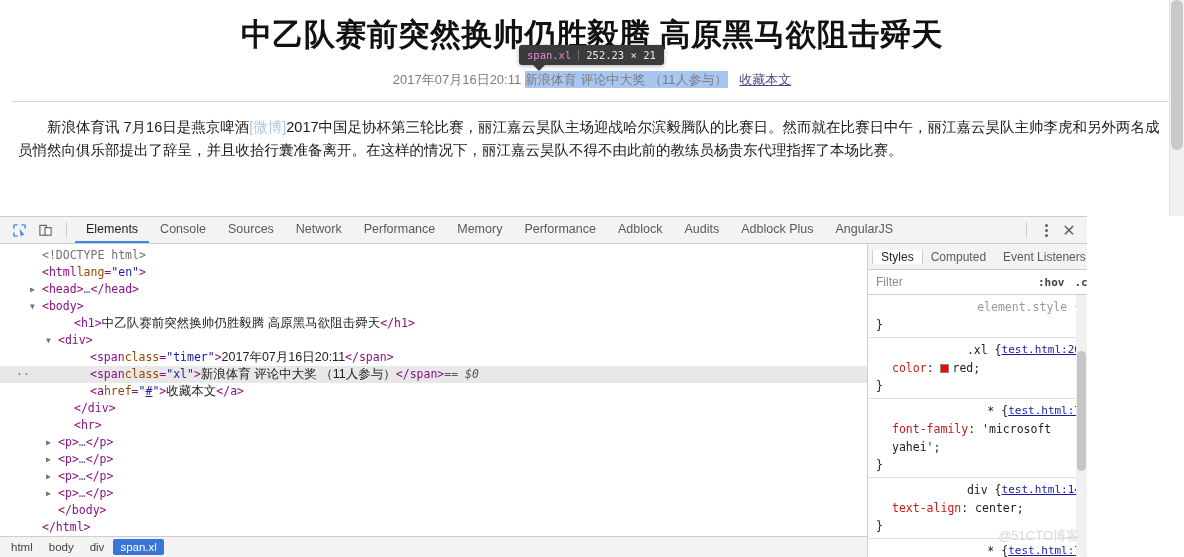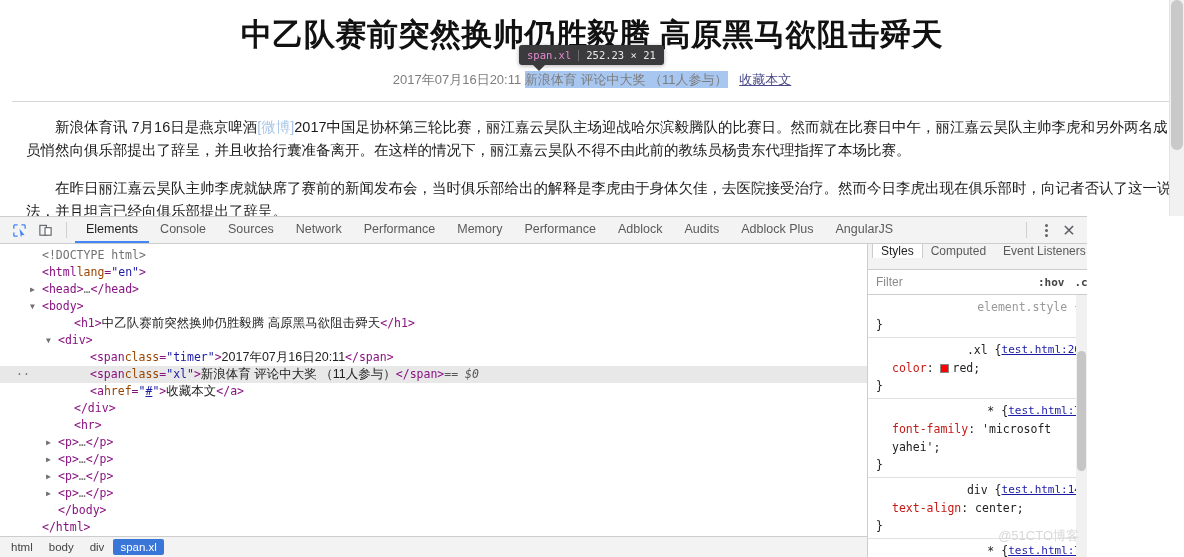--- a/index.html
+++ b/index.html
@@ -59,21 +59,21 @@
     cursor: pointer;
   }
 
   .page-hr {
     border: 0; border-top: 1px solid #d7d7d7;
     margin: 12px 12px 0 12px;
   }
 
   .article-body { padding: 0 10px; }
   .article-p {
-    margin: 14px 0 0 16px;
+    margin: 14px 0 0 8px;
     font-size: 14.5px;
     line-height: 1.62;
     color: #1a1a1a;
     text-indent: 2em;
   }
   .inline-weibo { color: #a9c7e8; }
 
   
   .dt-tooltip {
     position: absolute;
@@ -211,21 +211,21 @@
   .styles-pane {
     flex: 1;
     display: flex; flex-direction: column;
     min-width: 0;
     background: #fff;
     position: relative;
     overflow: hidden;
   }
   .styles-tabs {
     height: 26px; min-height: 26px;
-    display: flex; align-items: flex-start;
+    display: flex; align-items: center;
     border-bottom: 1px solid #cdcdcd;
     background: #f3f3f3;
     padding-left: 4px;
   }
   .st-tab {
     padding: 0 8px;
     font-size: 12px; color: #5a5a5a;
     display: flex; align-items: center; cursor: pointer;
     border-right: 1px solid transparent;
     white-space: nowrap;
@@ -325,21 +325,20 @@
     <div class="meta-line">
       <span class="meta-timer">2017年07月16日20:11</span>
       <span class="meta-xl">新浪体育 评论中大奖 （11人参与）</span>
       <a class="meta-link" href="#">收藏本文</a>
     </div>
 
     <hr class="page-hr">
 
     <div class="article-body">
       <p class="article-p"><span>新浪体育讯  7月16日是燕京啤酒</span><span class="inline-weibo">[微博]</span><span>2017中国足协杯第三轮比赛，丽江嘉云昊队主场迎战哈尔滨毅腾队的比赛日。然而就在比赛日中午，丽江嘉云昊队主帅李虎和另外两名成员悄然向俱乐部提出了辞呈，并且收拾行囊准备离开。在这样的情况下，丽江嘉云昊队不得不由此前的教练员杨贵东代理指挥了本场比赛。</span></p>
-      <p class="article-p"><span>在昨日丽江嘉云昊队主帅李虎就缺席了赛前的新闻发布会，当时俱乐部给出的解释是李虎由于身体欠佳，去医院接受治疗。然而今日李虎出现在俱乐部时，向记者否认了这一说法，并且坦言已经向俱乐部提出了辞呈。</span></p>
     </div>
 
     <div class="page-scroll-track">
       <div class="page-scroll-thumb"></div>
     </div>
   </div>
 
   <div class="dt-tooltip">
     <span class="tt-sel">span.xl</span>
     <span class="tt-div"></span>

